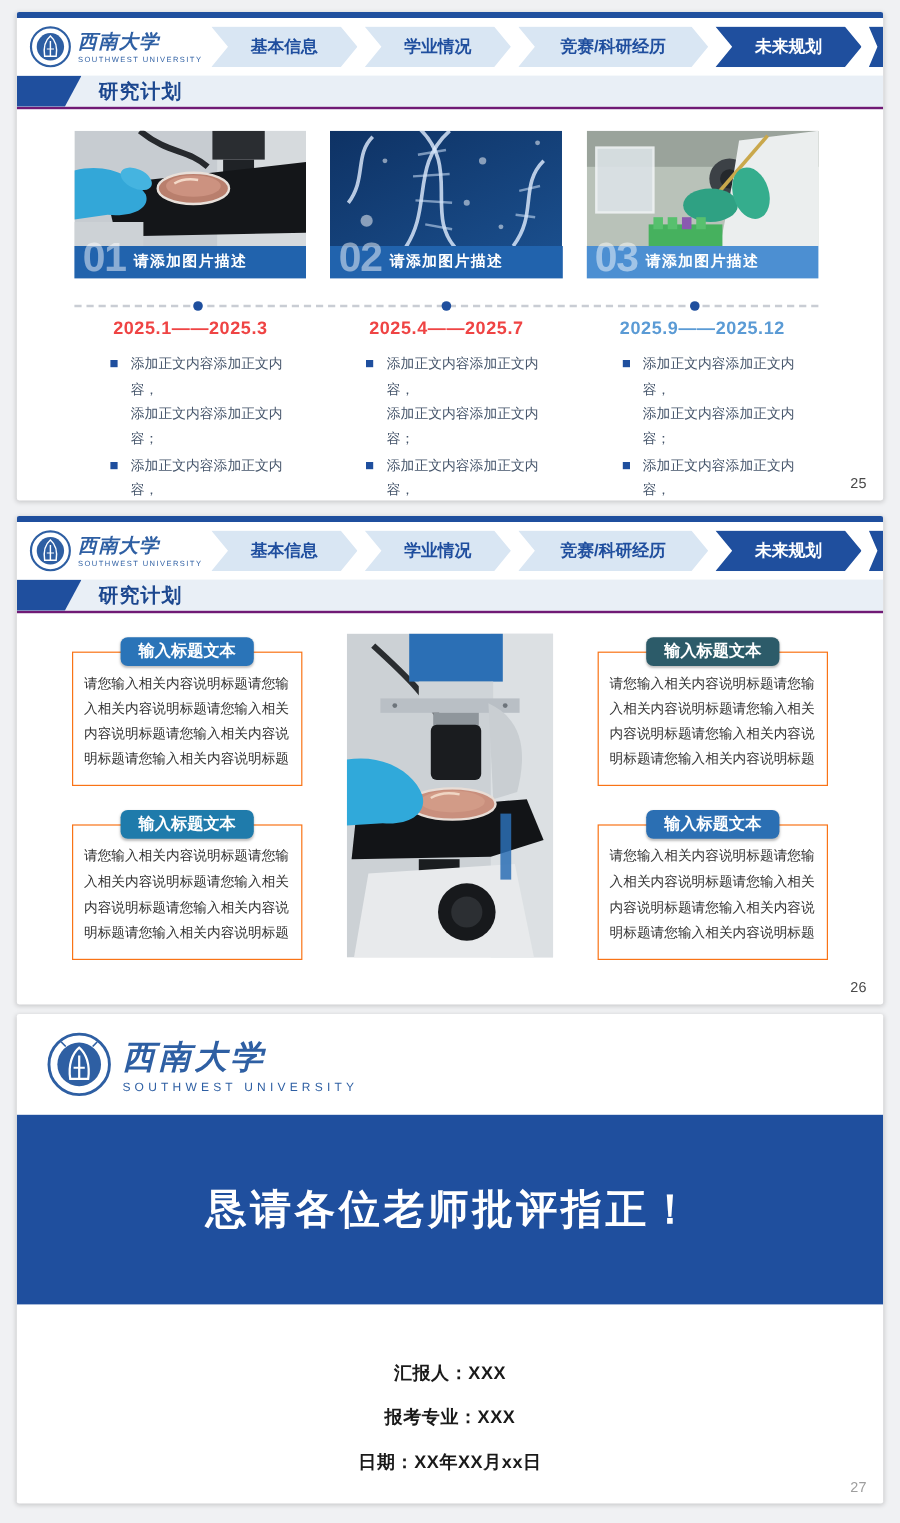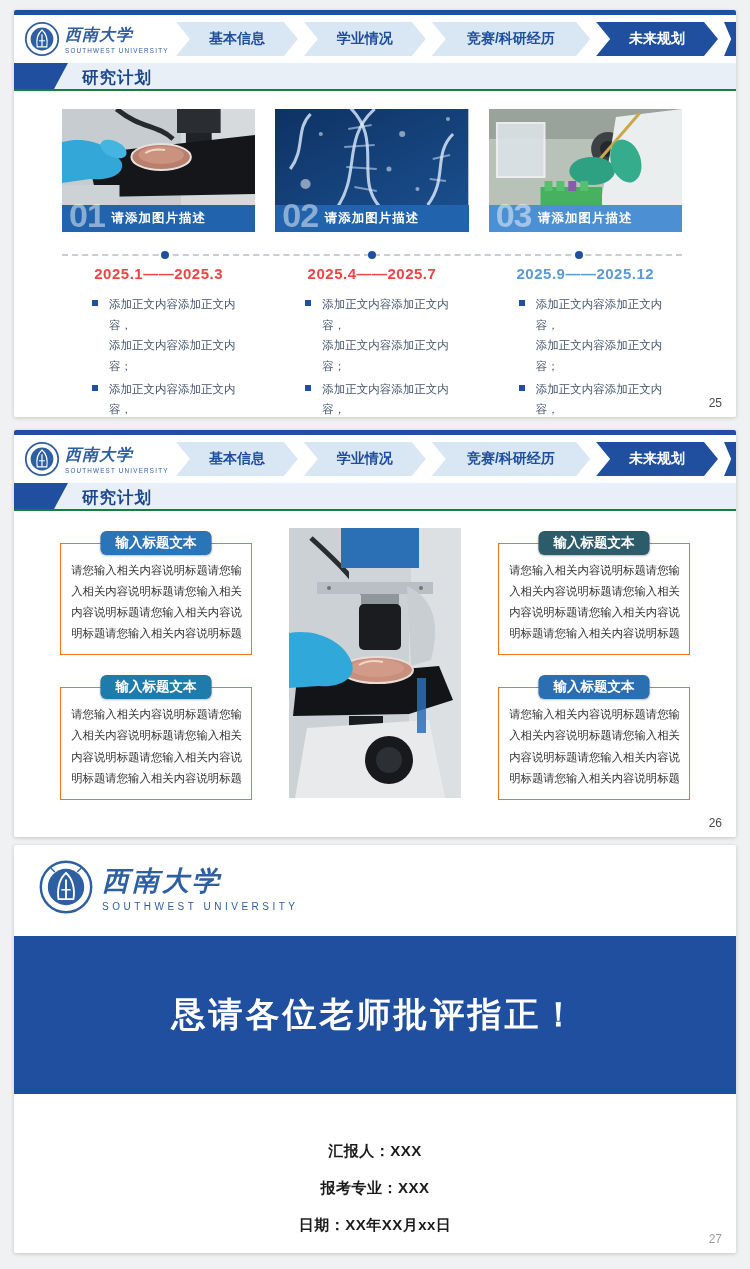--- a/index.html
+++ b/index.html
@@ -33,21 +33,21 @@
     flex:1; display:flex; align-items:center; justify-content:center;
     background:#D9E6F3; color:#1F4E9E; font-weight:bold; font-size:14px;
     clip-path:polygon(0 0, calc(100% - 14px) 0, 100% 50%, calc(100% - 14px) 100%, 0 100%, 14px 50%);
     white-space:nowrap; cursor:default;
   }
   .tab.wide { flex:1.3; }
   .tab.active { background:#1F4F9E; color:#fff; }
   .tab-frag { width:12px; background:#1F4F9E;
     clip-path:polygon(0 0, 100% 0, 100% 100%, 0 100%, 60% 50%); }
 
-  .titlebar { position:relative; height:28px; background:#E9EFF6; border-bottom:2px solid #15803d; }
+  .titlebar { position:relative; height:28px; background:#E9EFF6; border-bottom:2px solid #701a75; }
   .title-para { position:absolute; left:0; top:0; height:100%; width:54px; background:#1F4F9E;
     clip-path:polygon(0 0, 54px 0, 40px 100%, 0 100%); }
   .title { margin-left:68px; line-height:28px; font-size:16.5px; font-weight:bold; color:#1C478F; letter-spacing:1px; }
 
   .pagenum { position:absolute; right:14px; bottom:7px; font-size:12px; color:#4a4a4a; }
   .s3 .pagenum { color:#9e9e9e; }
 
   
   .s1 .content { padding:0 54px 0 48px; }
   .img-row { display:flex; gap:20px; margin-top:18px; }
@@ -66,35 +66,35 @@
   .date { text-align:center; font-size:15px; font-weight:bold; color:#ef4444; letter-spacing:.5px; }
   .date.light { color:#5B9BD5; }
   .bullets { list-style:none; margin:12px 0 0 30px; }
   .bullets li { position:relative; padding-left:17px; font-size:11.5px; line-height:1.8;
     color:#44546A; margin-bottom:2px; }
   .bullets li::before { content:""; position:absolute; left:0; top:6px; width:6px; height:6px; background:#1F4F9E; }
 
   
   .s2 .content { padding:0 46px; display:flex; justify-content:space-between; }
   .tcol { width:192px; display:flex; flex-direction:column; gap:20px; margin-top:20px; }
-  .tbox { position:relative; padding-top:12px;text-align:right; }
+  .tbox { position:relative; padding-top:12px; }
   .badge { position:absolute; top:0; left:50%; transform:translateX(-50%); z-index:1;
     background:#2A74B8; color:#fff; font-weight:bold; font-size:13.5px; padding:3px 15px;
     border-radius:6px; white-space:nowrap; box-shadow:0 1px 2px rgba(0,0,0,.25); }
   .tbody { border:1px solid #f97316; background:#fff; padding:16px 9px 10px;
     font-size:11.4px; line-height:1.85; color:#333; min-height:112px; }
   .center-photo { width:172px; height:270px; margin-top:17px; flex:none; }
 
   
   .s3 .logo3 { display:flex; align-items:center; margin:14px 0 0 24px; }
   .logo3-text { margin-left:8px; }
   .logo3-cn { font-family:"DejaVu Serif", serif; font-style:italic; font-weight:bold;
     color:#2E5FA3; font-size:27px; letter-spacing:3px; white-space:nowrap; }
   .logo3-en { color:#2E5FA3; font-size:10px; letter-spacing:3.5px; margin-top:2px; white-space:nowrap; }
-  .banner { margin-top:21px; height:158px; background:#1F4F9E; display:flex;
+  .banner { margin-top:14px; height:158px; background:#1F4F9E; display:flex;
     align-items:center; justify-content:center; }
   .banner-title { color:#fff; font-size:34px; font-weight:bold; letter-spacing:3px; }
   .info { margin-top:48px; text-align:center; }
   .info-line { font-size:15px; font-weight:bold; color:#1a1a1a; margin-bottom:18px; letter-spacing:.5px; }
 </style>
 </head>
 <body>
 
 <div class="deck">
 

